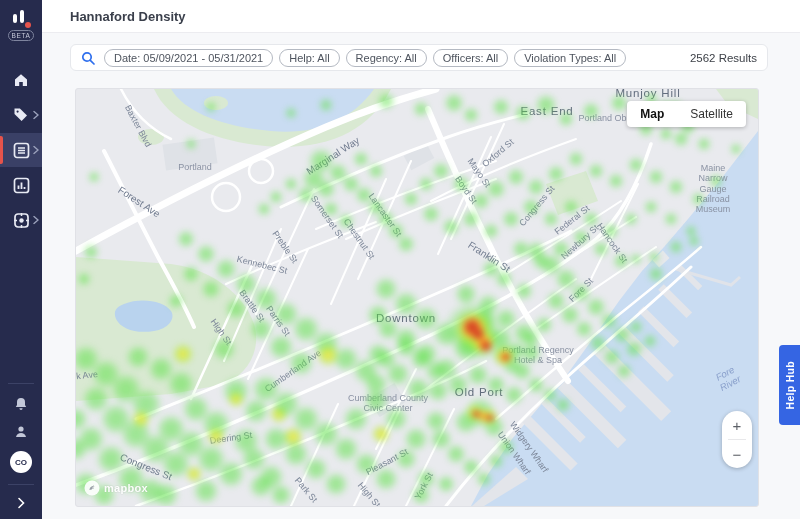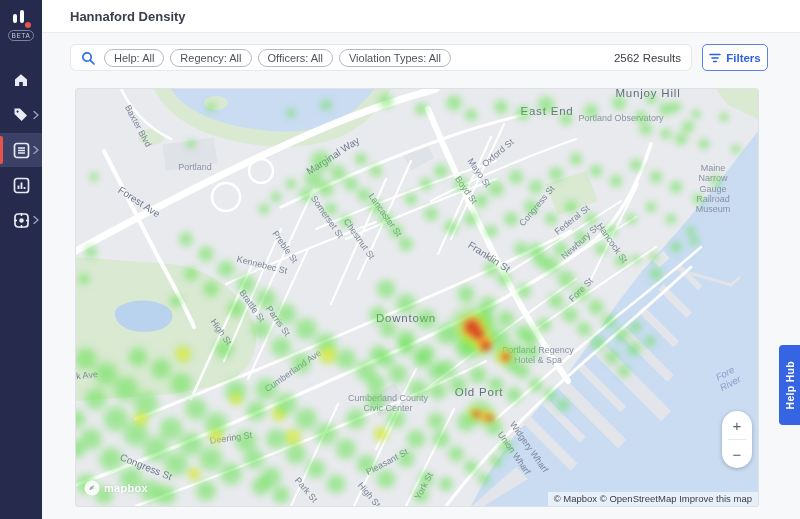--- a/index.html
+++ b/index.html
@@ -120,47 +120,58 @@
         <span style="line-height:0"><svg width="17" height="17" viewBox="0 0 17 17">
             <rect x="2" y="2" width="13" height="13" rx="3" fill="none" stroke="#e8eaf4" stroke-width="1.7"></rect>
             <circle cx="8.5" cy="8.5" r="2.2" fill="#e8eaf4"></circle>
             <path d="M8.5 1v3M8.5 13v3M1 8.5h3M13 8.5h3" stroke="#e8eaf4" stroke-width="1.5"></path>
           </svg></span>
         <span class="chev"><svg width="6" height="9" viewBox="0 0 6 9">
             <path d="M1 1l4 3.5L1 8" fill="none" stroke="#9aa0bb" stroke-width="1.4" stroke-linecap="round"></path>
           </svg></span>
       </div>
     </nav>
+  <div class="sb-bottom">
+    <div class="sb-div"></div>
+    <span class="sb-ic"><svg width="16" height="16" viewBox="0 0 16 16">
+          <path d="M8 2a4 4 0 0 0-4 4v3L2.8 11h10.4L12 9V6a4 4 0 0 0-4-4Z" fill="#c2c7d8"></path>
+          <path d="M6.4 12.3a1.6 1.6 0 0 0 3.2 0Z" fill="#c2c7d8"></path>
+        </svg></span>
+    <span class="sb-ic"><svg width="16" height="16" viewBox="0 0 16 16">
+          <circle cx="8" cy="5" r="2.6" fill="#c2c7d8"></circle>
+          <path d="M3 13c.6-2.6 2.6-4 5-4s4.4 1.4 5 4Z" fill="#c2c7d8"></path>
+        </svg></span>
+    <div class="avatar">CO</div>
+    <div class="sb-div"></div>
+    <span class="sb-ic"><svg width="8" height="12" viewBox="0 0 8 12">
+          <path d="M2 1.5l4.5 4.5L2 10.5" fill="none" stroke="#fff" stroke-width="1.6" stroke-linecap="round"></path>
+        </svg></span>
+  </div>
 </aside>
 
 <header class="header">
   <h1>Hannaford Density</h1>
 </header>
 
 <div class="content">
   <div class="filter-row">
     <div class="filter-bar">
       <span class="sic"><svg width="14" height="14" viewBox="0 0 14 14">
             <circle cx="6" cy="6" r="4.2" fill="none" stroke="#2f6fed" stroke-width="1.7"></circle>
             <path d="M9.3 9.3 13 13" stroke="#2f6fed" stroke-width="1.7" stroke-linecap="round"></path>
           </svg></span>
       <div class="chips" id="chips">
+          <span class="chip">Date: 05/09/2021 - 05/31/2021</span>
           <span class="chip">Help: All</span>
           <span class="chip">Regency: All</span>
           <span class="chip">Officers: All</span>
           <span class="chip">Violation Types: All</span>
         </div>
       <span class="results">2562 Results</span>
     </div>
-    <button class="filters-btn">
-      <span style="line-height:0"><svg width="12" height="10" viewBox="0 0 12 10">
-            <path d="M1 1.5h10M3 5h6M4.7 8.5h2.6" stroke="#2f62e0" stroke-width="1.6" stroke-linecap="round"></path>
-          </svg></span>
-      <span>Filters</span>
-    </button>
   </div>
 
   <div class="map">
     <svg class="base" width="682" height="417" viewBox="0 0 682 417">
 
       <path d="M78,0 C95,38 150,56 205,58 C260,58 295,38 315,0 Z" fill="#d9e9d2"></path>
       <path d="M95,0 C110,25 150,38 195,42 C240,46 275,32 298,0 Z" fill="#c9dcf2"></path>
 
       <path d="M0,168 L95,175 C135,180 168,205 178,235 C185,258 175,282 150,295 L95,305 L0,312 Z" fill="#d9e9d2"></path>
       <path d="M48,215 C65,208 88,212 95,222 C100,230 92,240 78,242 C60,245 45,240 40,230 C37,222 40,218 48,215 Z" fill="#b9d3ee"></path>
@@ -541,38 +552,37 @@
         <div class="heat t-g" style="left: 466px; top: 298px; width: 16px; height: 16px;"></div>
         <div class="heat t-g" style="left: 479px; top: 308px; width: 16px; height: 16px;"></div>
         <div class="heat t-g" style="left: 540px; top: 274px; width: 16px; height: 16px;"></div>
         <div class="heat t-g" style="left: 553px; top: 231px; width: 14px; height: 14px;"></div>
         <div class="heat t-g" style="left: 567px; top: 245px; width: 14px; height: 14px;"></div>
         <div class="heat t-g" style="left: 572px; top: 162px; width: 12px; height: 12px;"></div>
         <div class="heat t-g" style="left: 554px; top: 164px; width: 12px; height: 12px;"></div>
         <div class="heat t-g" style="left: 572px; top: 177px; width: 16px; height: 16px;"></div>
       </div>
 
+    <div class="style-toggle">
+      <div class="seg sel">Map</div>
+      <div class="seg">Satellite</div>
+    </div>
 
     <div class="zoomctl">
       <div class="zb">+</div>
       <div class="zdiv"></div>
       <div class="zb">−</div>
     </div>
 
     <div class="mapbox-logo">
       <svg width="16" height="16" viewBox="0 0 16 16">
           <circle cx="8" cy="8" r="7.5" fill="rgba(255,255,255,.9)"></circle>
           <path d="M10.8 5.2c-1-1-2.8-.9-3.9.2L6 6.3l-.6 2.3 2.3-.6.9-.9c1.1-1.1 1.2-2.9.2-3.9Zm-2 2.4a.8.8 0 1 1 0-1.6.8.8 0 0 1 0 1.6Z" fill="#9aa0a8" transform="translate(0,1.5)"></path>
         </svg>
       <span class="word">mapbox</span>
     </div>
 
-    <div class="attribution">
-      <span>© Mapbox</span>
-      <span>© OpenStreetMap</span>
-      <span>Improve this map</span>
-    </div>
   </div>
 </div>
 
 <div class="help-hub">
   <span>Help Hub</span>
 </div>
 
 </body></html>

